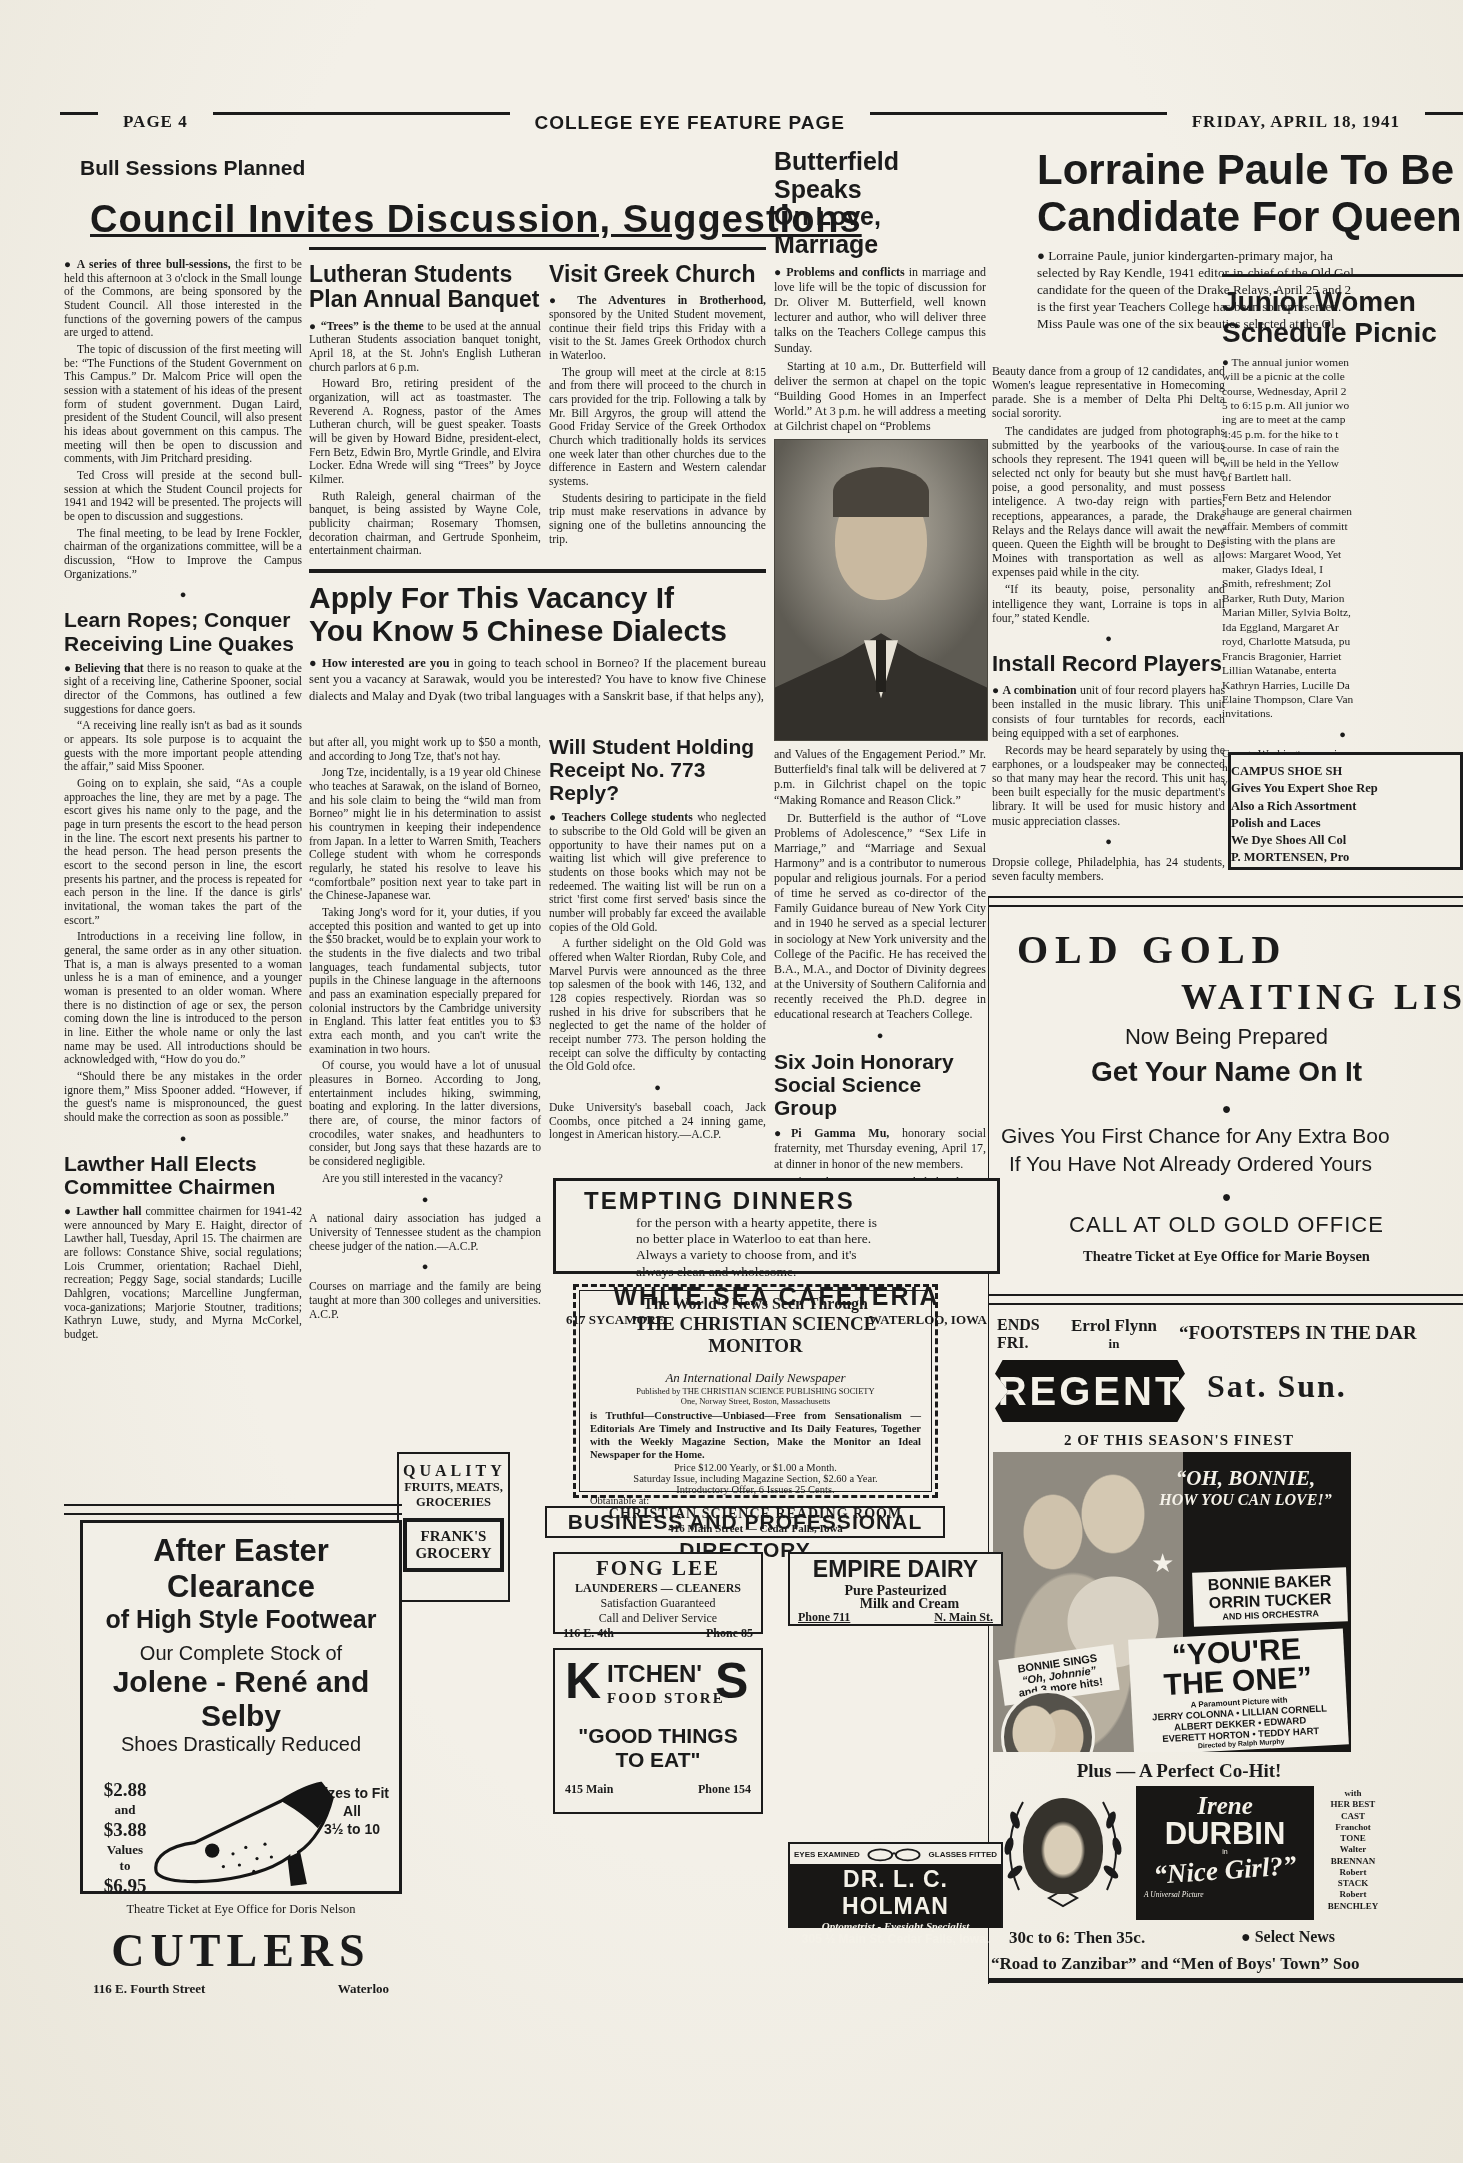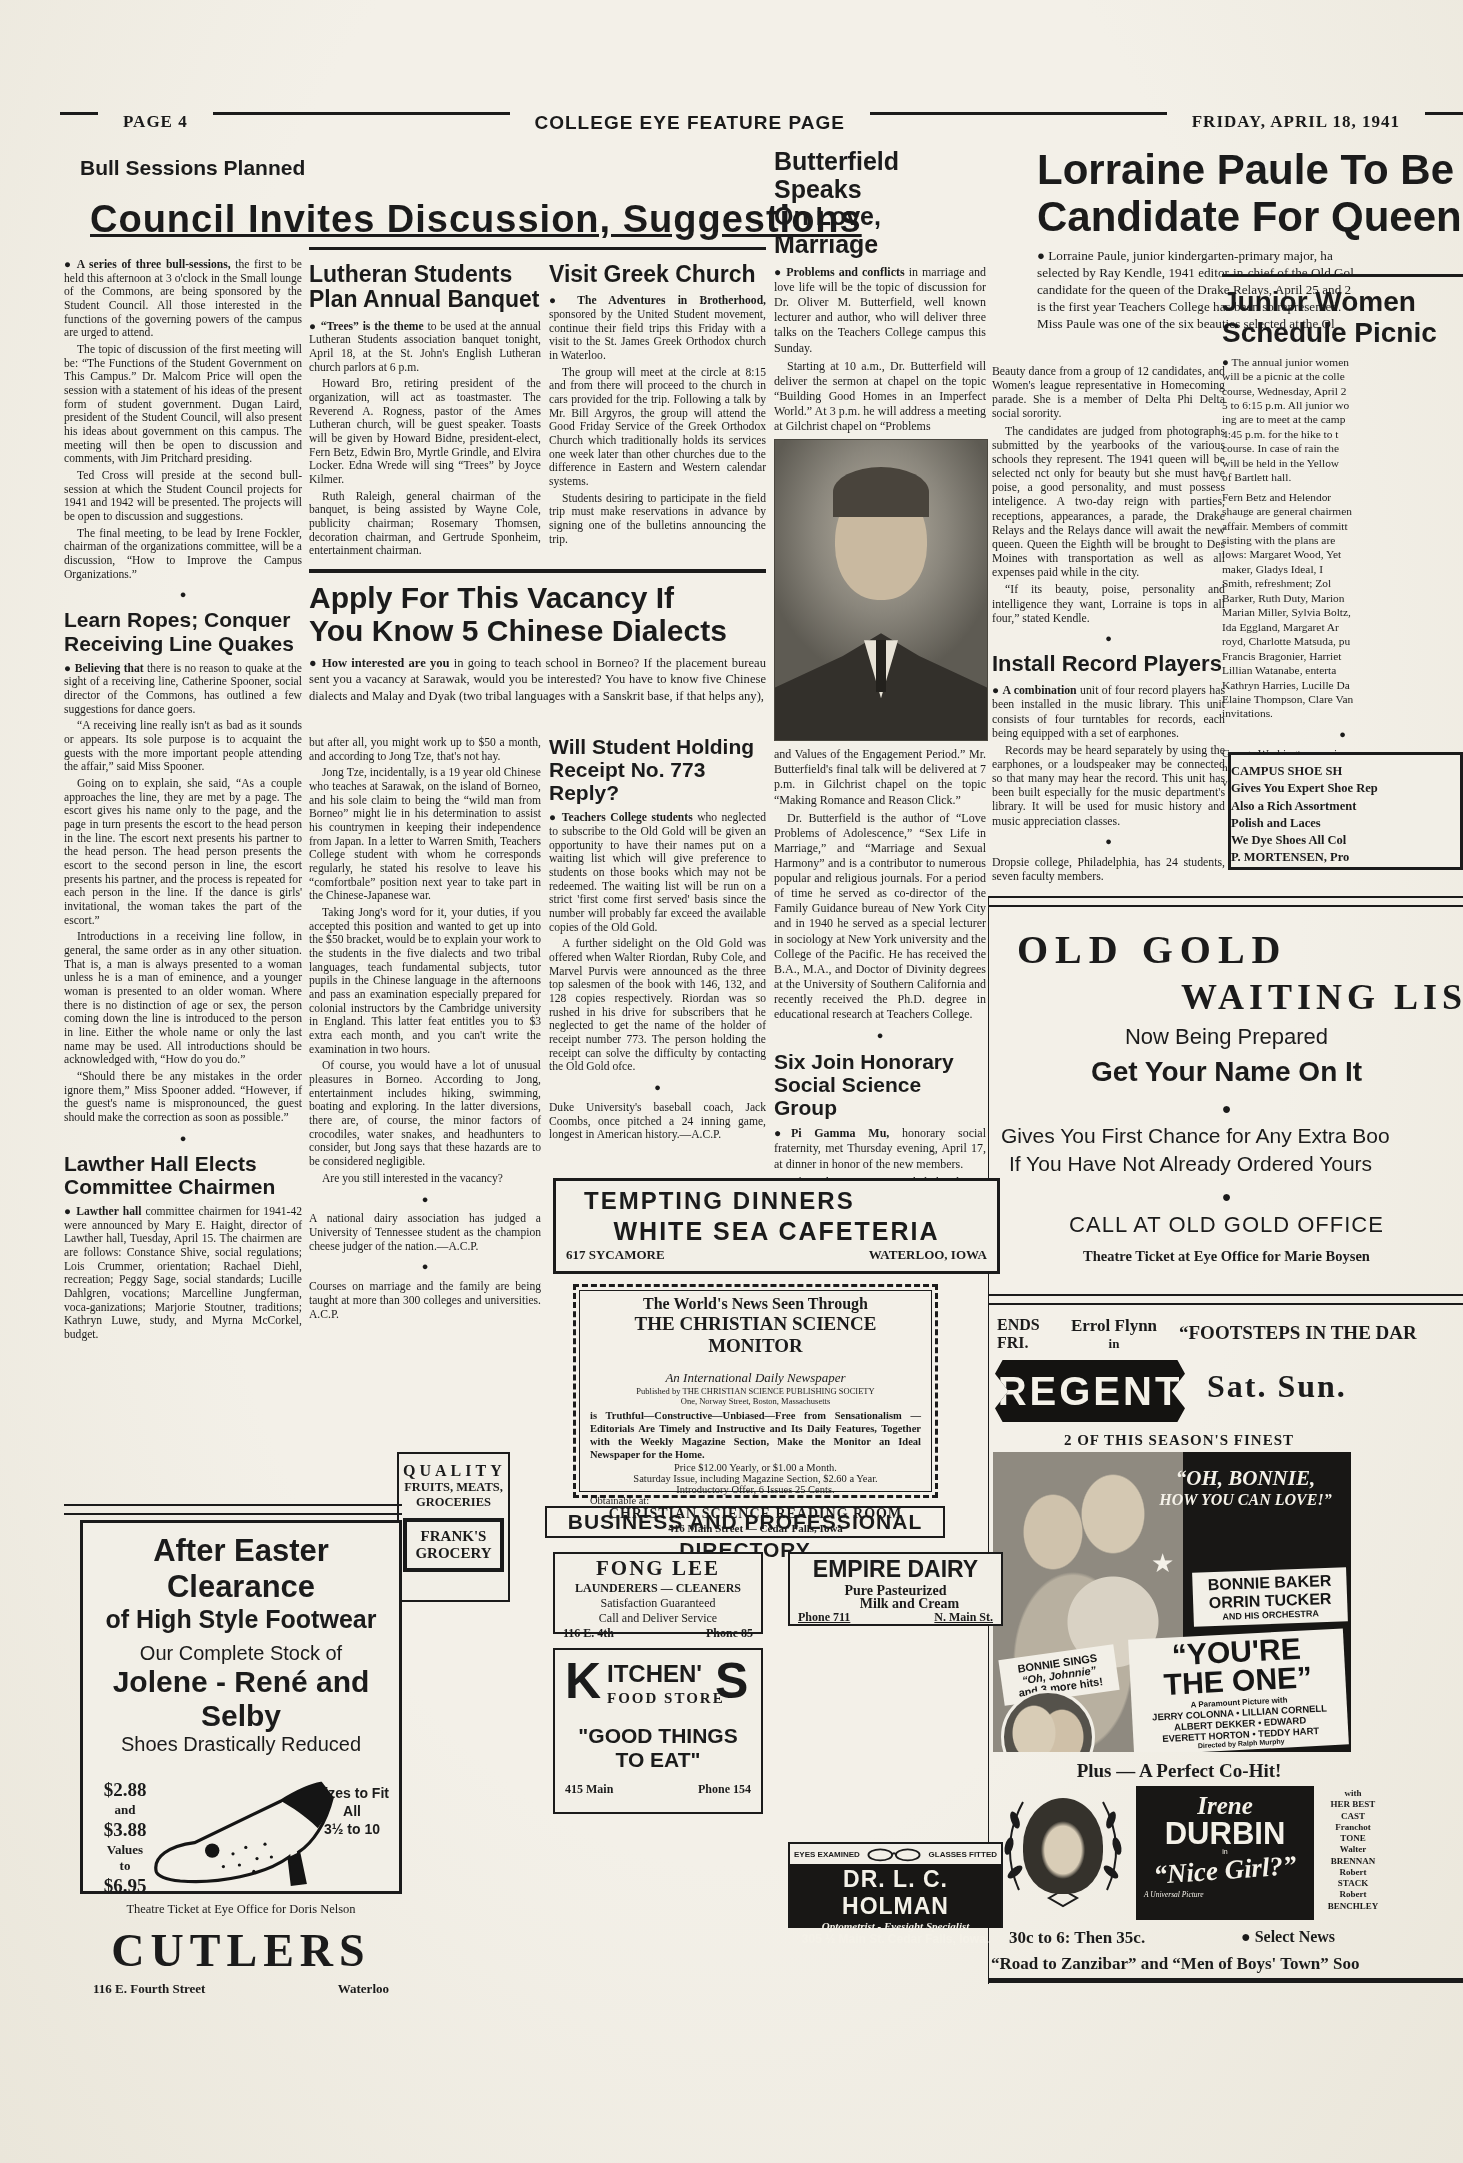--- a/index.html
+++ b/index.html
@@ -360,20 +360,26 @@
     </div>
 
     <div class="abs" style="left:20px;top:634px;font:bold 17px 'Liberation Serif',serif;">30c to 6:   Then 35c.</div>
     <div class="abs" style="left:252px;top:634px;font:bold 16px 'Liberation Serif',serif;">●  Select News</div>
     <div class="abs" style="left:2px;top:660px;font:bold 17px 'Liberation Serif',serif;white-space:nowrap;">“Road to Zanzibar”  and  “Men of Boys' Town”  Soo</div>
     <div class="abs rule" style="left:0;top:684px;width:475px;height:5px;"></div>
   </div>
 
   <div class="abs box" style="left:553px;top:1178px;width:447px;height:96px;padding:6px 10px;">
     <div style="font:bold 24px 'Liberation Sans',sans-serif;letter-spacing:2px;margin-left:18px;">TEMPTING DINNERS</div>
+    <div style="font:13.5px 'Liberation Serif',serif;margin-left:70px;line-height:1.2;">
+      <div>for the person with a hearty appetite, there is</div>
+      <div>no better place in Waterloo to eat than here.</div>
+      <div>Always a variety to choose from, and it's</div>
+      <div>always clean and wholesome.</div>
+    </div>
     <div class="ctr" style="font:bold 25px 'Liberation Sans',sans-serif;letter-spacing:2px;margin-top:-56px;padding-top:58px;">WHITE SEA CAFETERIA</div>
     <div style="display:flex;justify-content:space-between;font:bold 13px 'Liberation Serif',serif;margin-top:1px;">
       <span>617 SYCAMORE</span>
       <span>WATERLOO, IOWA</span>
     </div>
   </div>
 
   <div class="abs ctr" style="left:573px;top:1284px;width:365px;height:214px;border:3px dashed #1b1b1b;outline:1px solid #1b1b1b;outline-offset:-7px;box-sizing:border-box;padding:8px 14px 0;">
     <div style="font:bold 16px 'Liberation Serif',serif;">The World's News Seen Through</div>
     <div style="font:bold 19px 'Liberation Serif',serif;">THE CHRISTIAN SCIENCE MONITOR</div>

